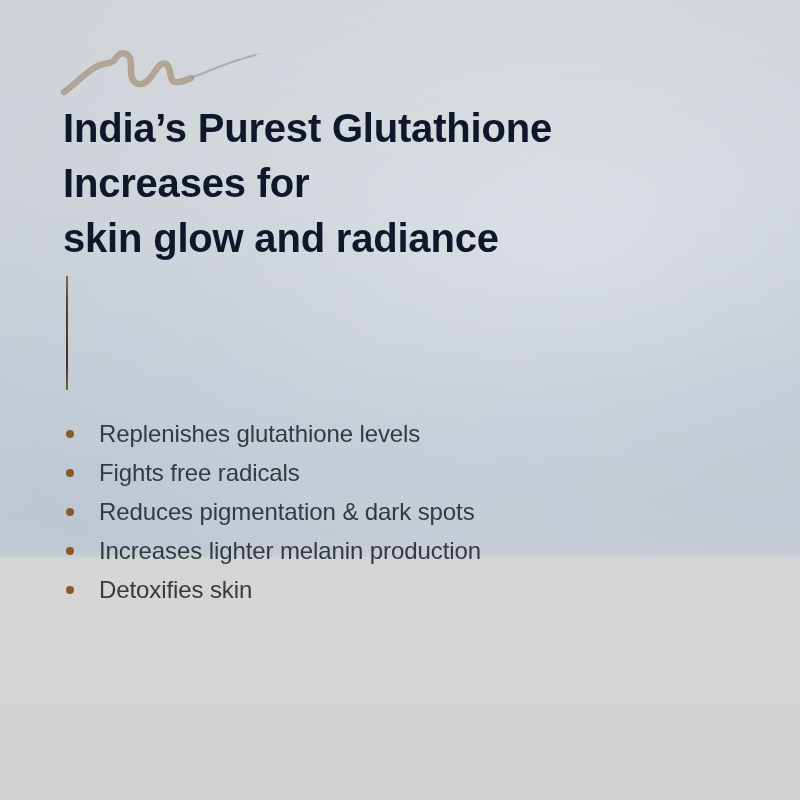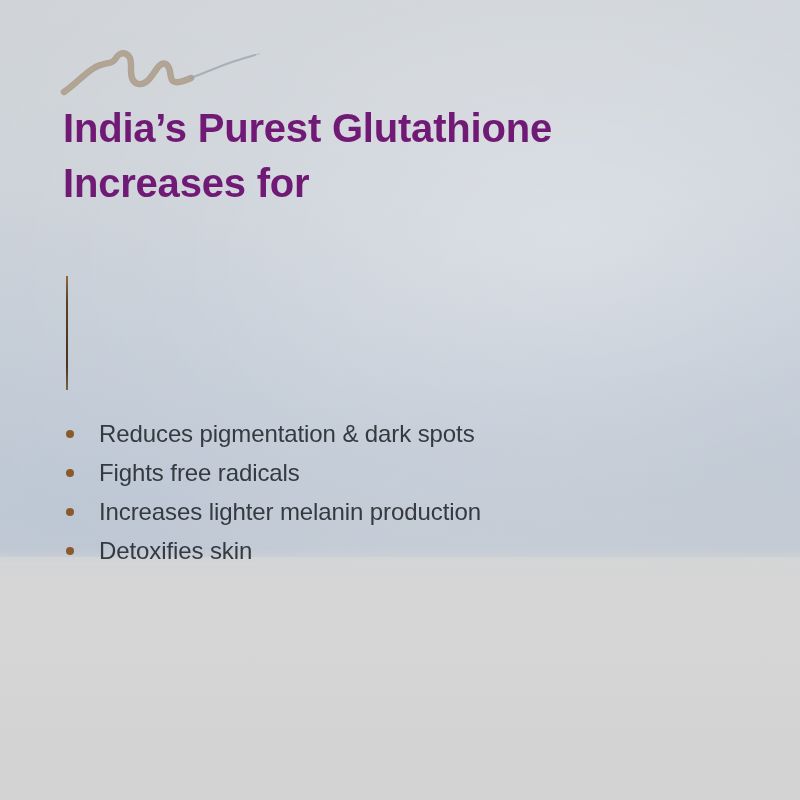--- a/index.html
+++ b/index.html
@@ -76,21 +76,21 @@
     height: 58px;
   }
 
   
   .headline {
     position: absolute;
     left: 63px;
     top: 101px;
     width: 620px;
     margin: 0;
-    color: #701a75;
+    color: #0f172a;
     font-size: 40px;
     line-height: 55px;
     font-weight: 700;
     letter-spacing: -0.2px;
   }
   .headline .hl-line { display: block; white-space: nowrap; }
 
   
   .accent-rule {
     position: absolute;
@@ -147,32 +147,37 @@
   <svg class="squiggle" viewBox="0 0 210 58">
     <path d="M6,52 C18,44 26,34 36,28 C44,23 50,24 54,22 C58,20 58,16 62,14 C66,12 70,14 72,18 C74,24 72,32 74,38 C76,44 82,46 88,42 C94,38 97,30 101,26 C105,22 109,23 111,28 C113,33 112,39 115,41 C119,44 126,41 133,38" fill="none" stroke="#a89784" stroke-width="6.4" stroke-linecap="round" stroke-linejoin="round" opacity="0.82"></path>
     <path d="M6,52 C18,44 26,34 36,28 C44,23 50,24 54,22 C58,20 58,16 62,14 C66,12 70,14 72,18 C74,24 72,32 74,38 C76,44 82,46 88,42 C94,38 97,30 101,26 C105,22 109,23 111,28 C113,33 112,39 115,41 C119,44 126,41 133,38" fill="none" stroke="#b6a794" stroke-width="3.2" stroke-linecap="round" stroke-linejoin="round" opacity="0.6"></path>
     <path d="M133,38 C146,33 160,27 174,22 C183,19 190,17 197,15" fill="none" stroke="#9aa0a6" stroke-width="2.1" stroke-linecap="round" opacity="0.72"></path>
     <path d="M197,15 C199,14.4 200,14.1 201,13.9" fill="none" stroke="#9aa0a6" stroke-width="1.2" stroke-linecap="round" opacity="0.45"></path>
   </svg>
 
   <h1 class="headline">
     <span class="hl-line">India’s Purest Glutathione</span>
     <span class="hl-line">Increases for</span>
+    <span class="hl-line">skin glow and radiance</span>
   </h1>
 
   <div class="accent-rule"></div>
 
   <ul class="benefits">
     <li class="benefit-item">
       <span class="benefit-dot"></span>
-      <span>Reduces pigmentation &amp; dark spots</span>
+      <span>Replenishes glutathione levels</span>
     </li>
     <li class="benefit-item">
       <span class="benefit-dot"></span>
       <span>Fights free radicals</span>
+    </li>
+    <li class="benefit-item">
+      <span class="benefit-dot"></span>
+      <span>Reduces pigmentation &amp; dark spots</span>
     </li>
     <li class="benefit-item">
       <span class="benefit-dot"></span>
       <span>Increases lighter melanin production</span>
     </li>
     <li class="benefit-item">
       <span class="benefit-dot"></span>
       <span>Detoxifies skin</span>
     </li>
   </ul>

